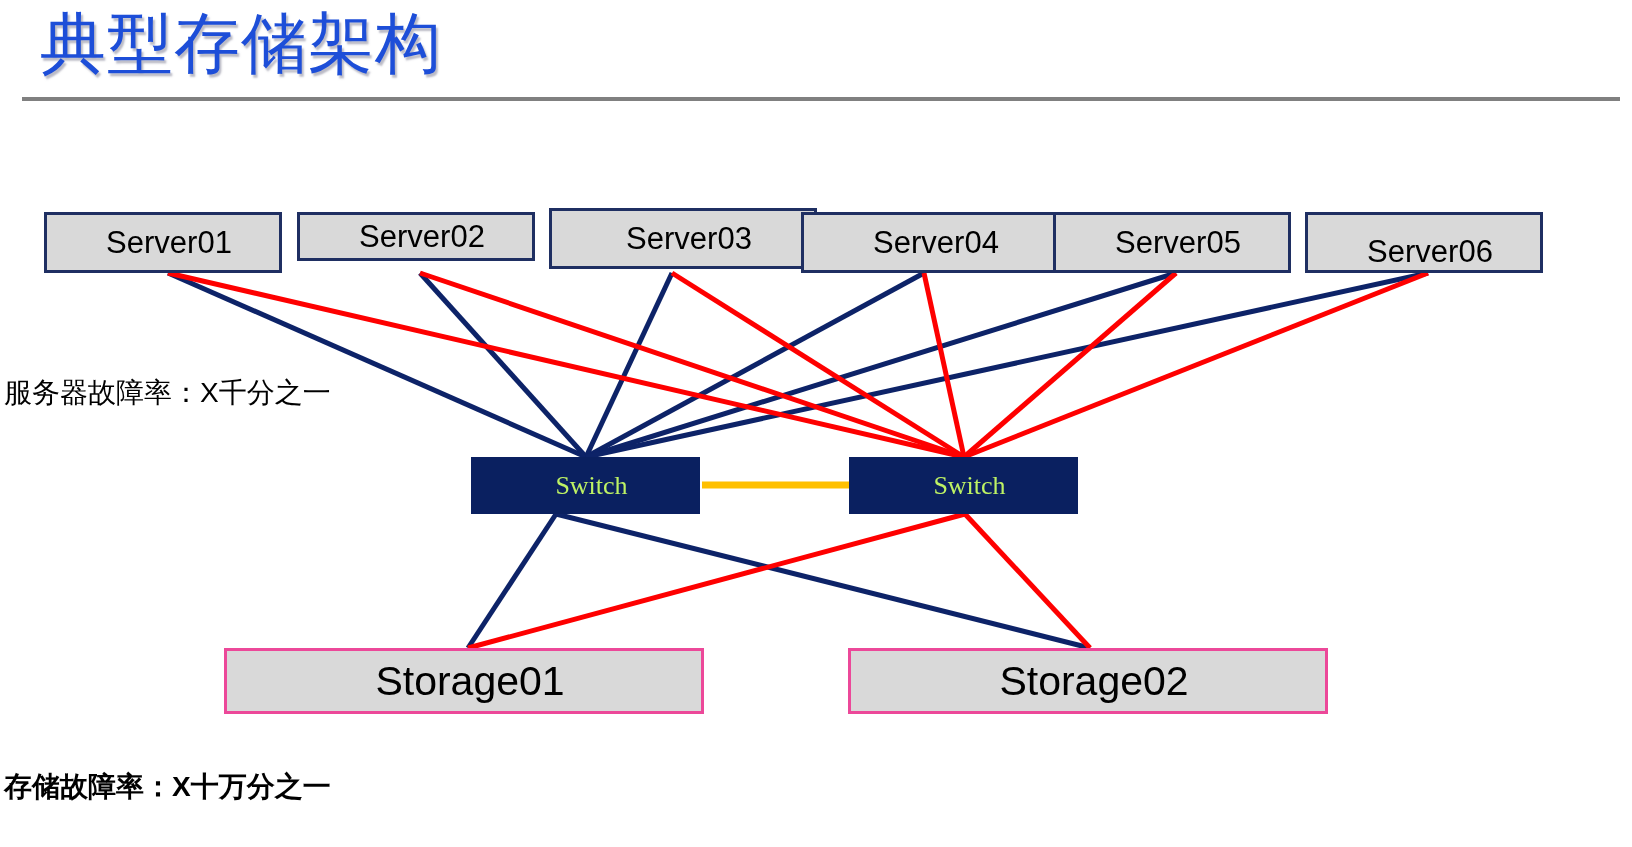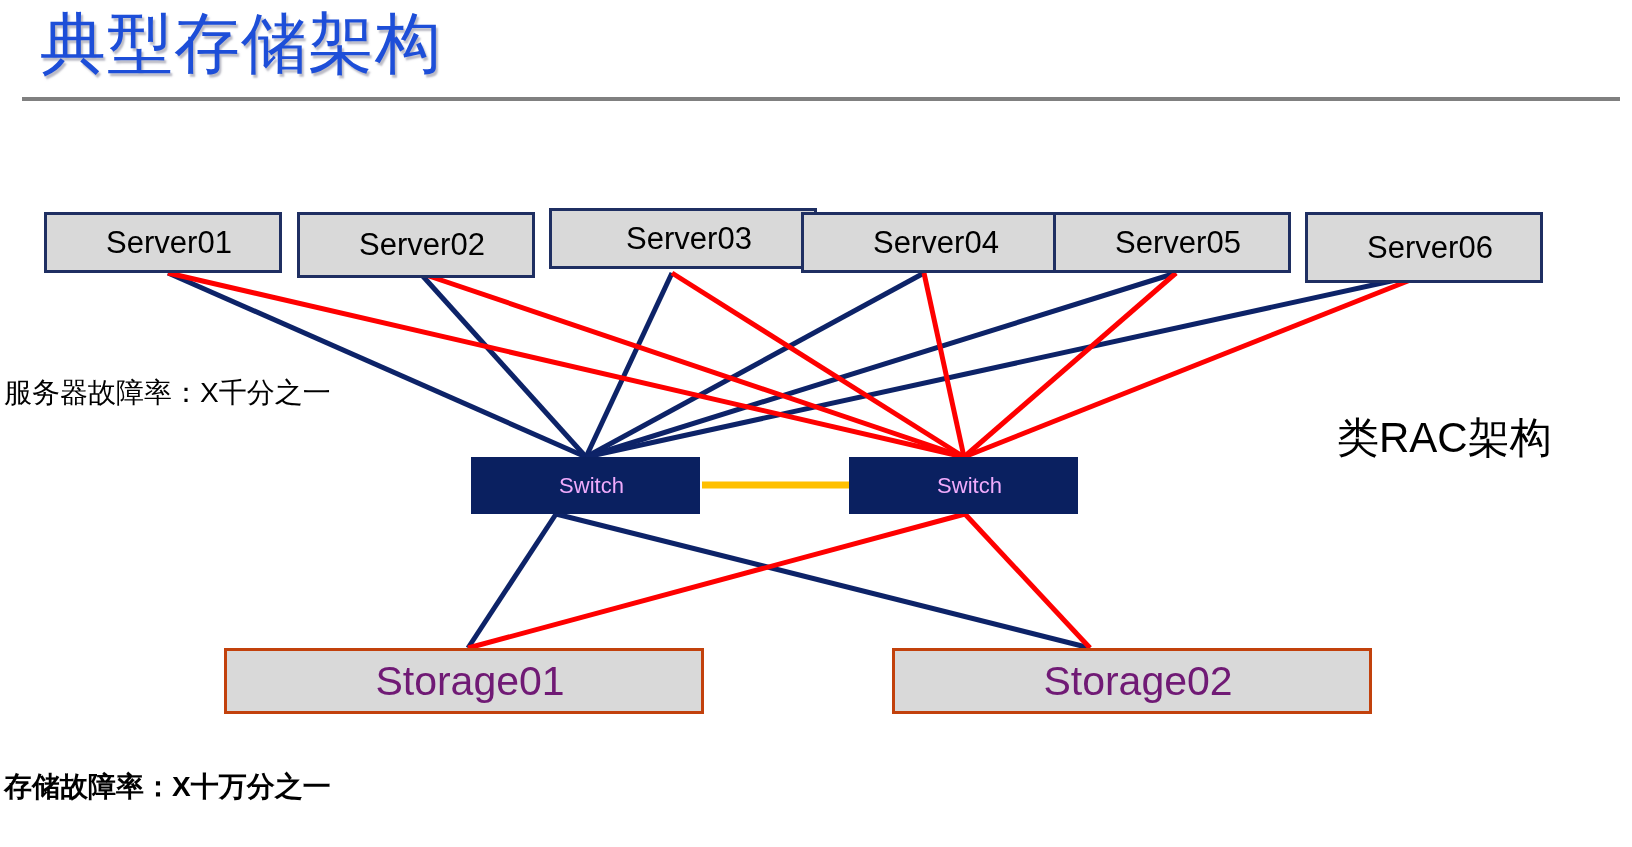--- a/index.html
+++ b/index.html
@@ -58,27 +58,28 @@
   }
   .server-box {
     background: #d9d9d9;
     border: 3px solid #1f2f62;
     color: #000000;
     font-size: 31px;
   }
   .switch-box {
     background: #0a2060;
     border: none;
-    color: #f0abfc;
-    font-size: 22px;
+    color: #bef264;
+    font-size: 26px;
+    font-family: Liberation Serif, serif;
   }
   .storage-box {
     background: #d9d9d9;
-    border: 3px solid #c2410c;
-    color: #701a75;
+    border: 3px solid #ec4899;
+    color: #000000;
     font-size: 41px;
   }
 
   
   .annotation {
     position: absolute;
     color: #000000;
     font-size: 28px;
     white-space: nowrap;
     text-align: center;
@@ -130,48 +131,47 @@
     </g>
   <g id="link-interconnect">
       <line x1="702" y1="485" x2="851" y2="485" stroke="#ffc000" stroke-width="7" stroke-linecap="butt"></line>
     </g>
 </svg>
 
 <div id="nodes-layer">
     <div class="node server-box" style="left: 44px; top: 212px; width: 238px; height: 61px;">
       <span>Server01</span>
     </div>
-    <div class="node server-box" style="left: 297px; top: 212px; width: 238px; height: 66px;">
+    <div class="node server-box" style="left: 297px; top: 212px; width: 238px; height: 49px;">
       <span>Server02</span>
     </div>
     <div class="node server-box" style="left: 549px; top: 208px; width: 268px; height: 61px;">
       <span>Server03</span>
     </div>
     <div class="node server-box" style="left: 801px; top: 212px; width: 258px; height: 61px;">
       <span>Server04</span>
     </div>
     <div class="node server-box" style="left: 1053px; top: 212px; width: 238px; height: 61px;">
       <span>Server05</span>
     </div>
-    <div class="node server-box" style="left: 1305px; top: 212px; width: 238px; height: 71px;">
+    <div class="node server-box" style="left: 1305px; top: 212px; width: 238px; height: 61px; align-items: flex-end;">
       <span>Server06</span>
     </div>
     <div class="node switch-box" style="left: 471px; top: 457px; width: 229px; height: 57px;">
       <span>Switch</span>
     </div>
     <div class="node switch-box" style="left: 849px; top: 457px; width: 229px; height: 57px;">
       <span>Switch</span>
     </div>
     <div class="node storage-box" style="left: 224px; top: 648px; width: 480px; height: 66px;">
       <span>Storage01</span>
     </div>
-    <div class="node storage-box" style="left: 892px; top: 648px; width: 480px; height: 66px;">
+    <div class="node storage-box" style="left: 848px; top: 648px; width: 480px; height: 66px;">
       <span>Storage02</span>
     </div>
   </div>
 
 <div class="annotation" id="note-server-failure">服务器故障率：X千分之一</div>
 
 <div class="annotation" id="note-storage-failure">存储故障率：X十万分之一</div>
 
 <div id="cluster-note">
-  <div>类RAC架构</div>
 </div>
 
 </body></html>

